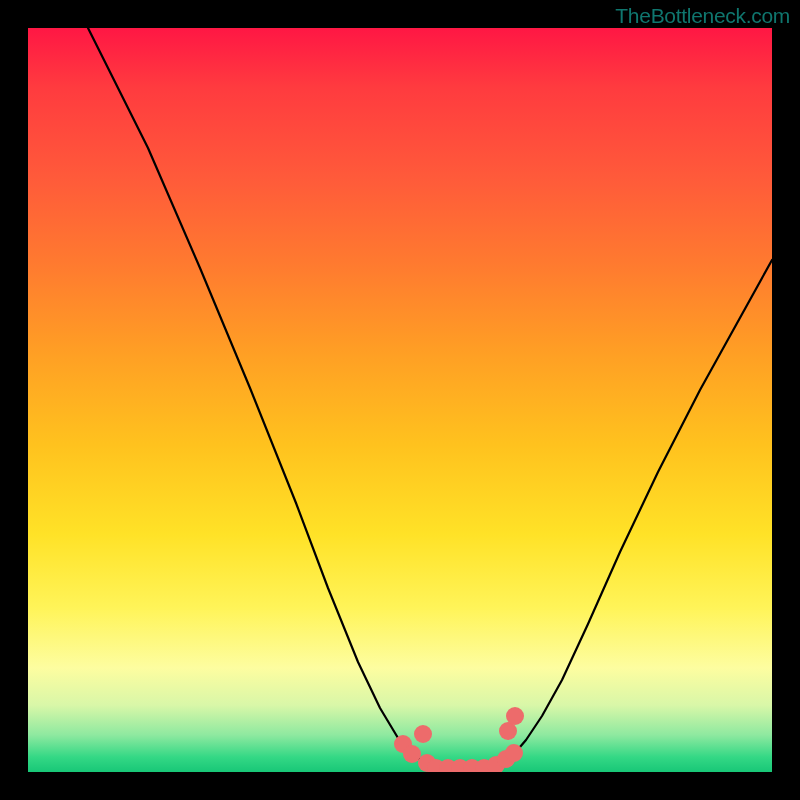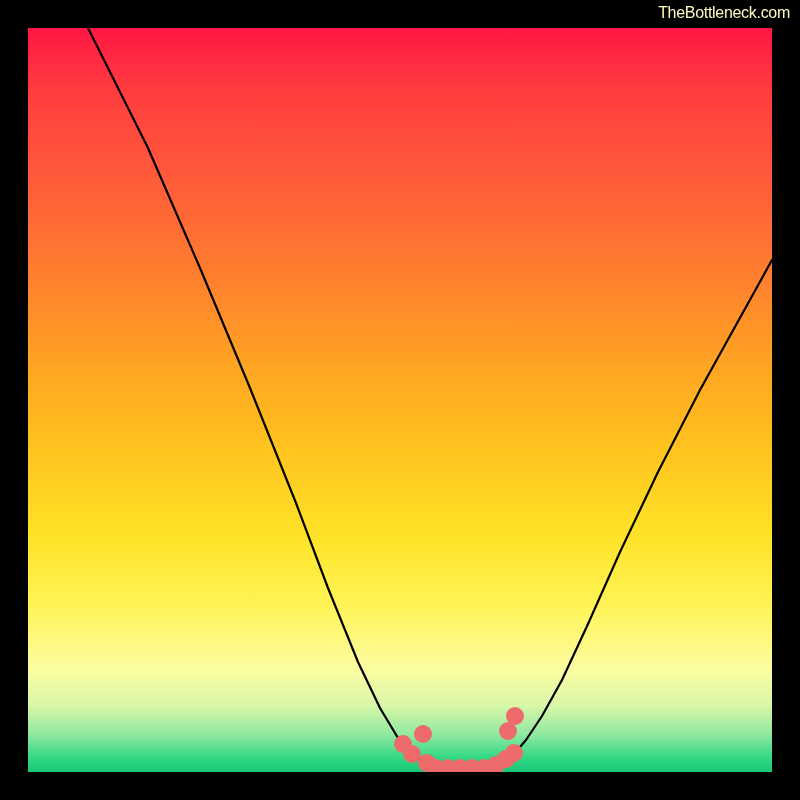--- a/index.html
+++ b/index.html
@@ -56,22 +56,22 @@
     height: 18px;
     margin-left: -9px;
     margin-top: -9px;
     background: #ed6b6b;
     border-radius: 50%;
   }
   .watermark {
     position: absolute;
     top: 4px;
     right: 10px;
-    color: #fef9c3;
-    font-size: 16px;
+    color: #0f766e;
+    font-size: 21px;
     font-weight: 500;
     letter-spacing: -0.3px;
     user-select: none;
   }
 </style>
 </head>
 <body>
 
 <div class="frame">
   <div class="gradient"></div>

